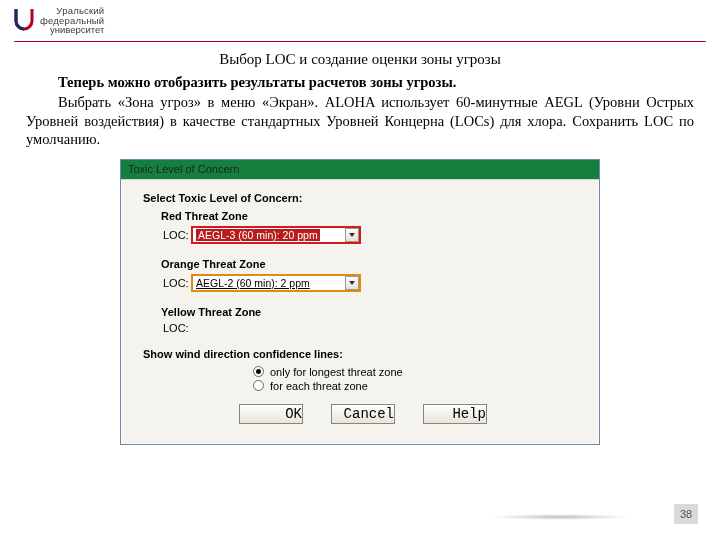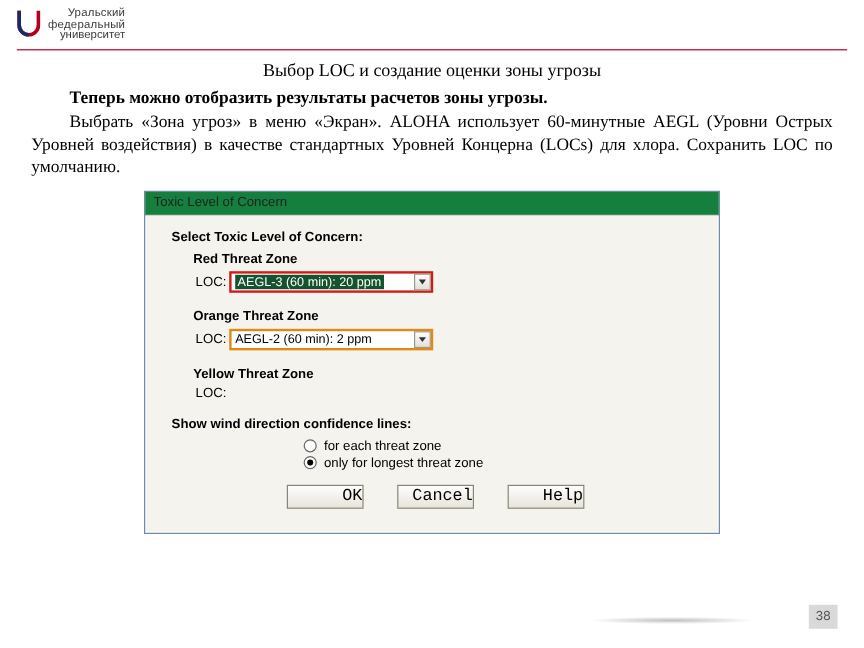--- a/index.html
+++ b/index.html
@@ -74,24 +74,24 @@
     position: relative;
     height: 18px;
     background: #ffffff;
     border-top: 2px solid; border-left: 2px solid;
     border-right: 2px solid; border-bottom: 2px solid;
     display: flex; align-items: center; justify-content: space-between;
     padding: 0 0 0 3px;
     width: 170px;
   }
   .combo.red { border-color: #d11a1a; }
-  .combo.orange { border-color: #e08a12; }
+  .combo.orange { border-color: #e08a12; text-decoration: underline; }
   .combo.yellow { border-color: #f1df22; }
   .combo .val { font-size: 10.5px; color: #000; white-space: nowrap; }
-  .combo.red .val { background: #14532d; color: #fff; padding: 0 2px; }
+  .combo.red .val { background: #b91c1c; color: #fff; padding: 0 2px; }
   .combo .arrow {
     width: 14px; height: 14px;
     background: linear-gradient(#fdfdfd,#e2e0d8);
     border: 1px solid #9c988b;
     display: flex; align-items: center; justify-content: center;
   }
   .combo .arrow::after {
     content: ""; display: block;
     border-left: 3.5px solid transparent;
     border-right: 3.5px solid transparent;
@@ -180,26 +180,26 @@
         </div>
       </div>
 
       <div class="zone-label">Yellow Threat Zone</div>
       <div class="zone-row">
         <div class="loc-label">LOC:</div>
       </div>
 
       <div class="wind-label">Show wind direction confidence lines:</div>
       <div class="radio-row">
+        <span class="radio checked"></span>
+        <span>only for longest threat zone</span>
+      </div>
+      <div class="radio-row">
         <span class="radio"></span>
         <span>for each threat zone</span>
-      </div>
-      <div class="radio-row">
-        <span class="radio checked"></span>
-        <span>only for longest threat zone</span>
       </div>
 
       <div class="btnrow">
         <div class="btn">
             <span>OK</span>
           </div>
         <div class="btn">
             <span>Cancel</span>
           </div>
         <div class="btn">

